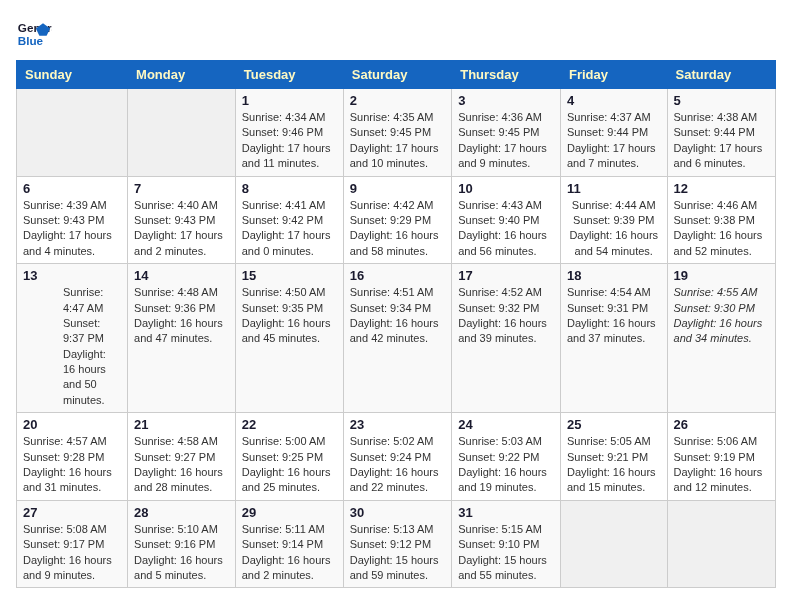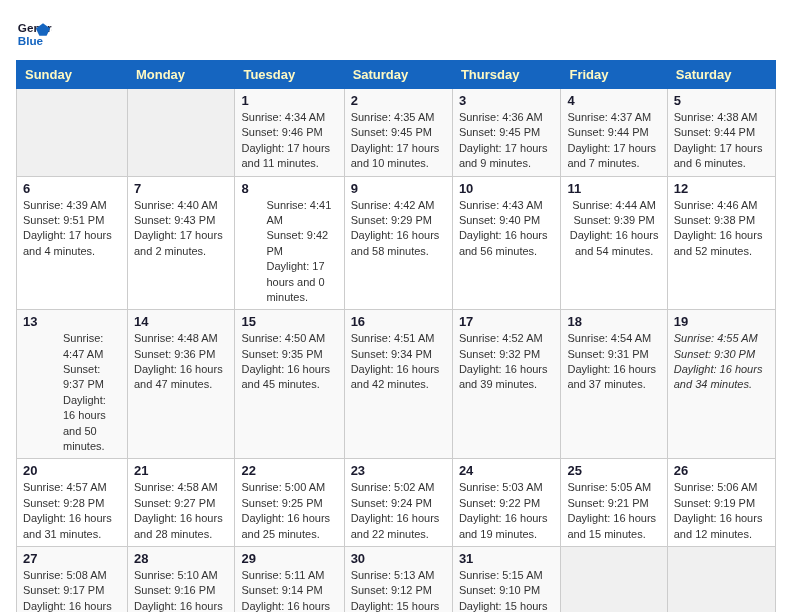--- a/index.html
+++ b/index.html
@@ -139,32 +139,32 @@
           <span class="day-number">5</span>
           <div class="day-info" style="white-space: pre-line;">Sunrise: 4:38 AM
 Sunset: 9:44 PM
 Daylight: 17 hours and 6 minutes.</div>
         </td>
       </tr>
       <tr>
         <td>
           <span class="day-number">6</span>
           <div class="day-info" style="white-space: pre-line;">Sunrise: 4:39 AM
-Sunset: 9:51 PM
+Sunset: 9:43 PM
 Daylight: 17 hours and 4 minutes.</div>
         </td>
         <td>
           <span class="day-number">7</span>
           <div class="day-info" style="white-space: pre-line;">Sunrise: 4:40 AM
 Sunset: 9:43 PM
 Daylight: 17 hours and 2 minutes.</div>
         </td>
         <td>
           <span class="day-number">8</span>
-          <div class="day-info" style="white-space: pre-line; margin-left: 25px;">Sunrise: 4:41 AM
+          <div class="day-info" style="white-space: pre-line;">Sunrise: 4:41 AM
 Sunset: 9:42 PM
 Daylight: 17 hours and 0 minutes.</div>
         </td>
         <td>
           <span class="day-number">9</span>
           <div class="day-info" style="white-space: pre-line;">Sunrise: 4:42 AM
 Sunset: 9:29 PM
 Daylight: 16 hours and 58 minutes.</div>
         </td>
         <td>

